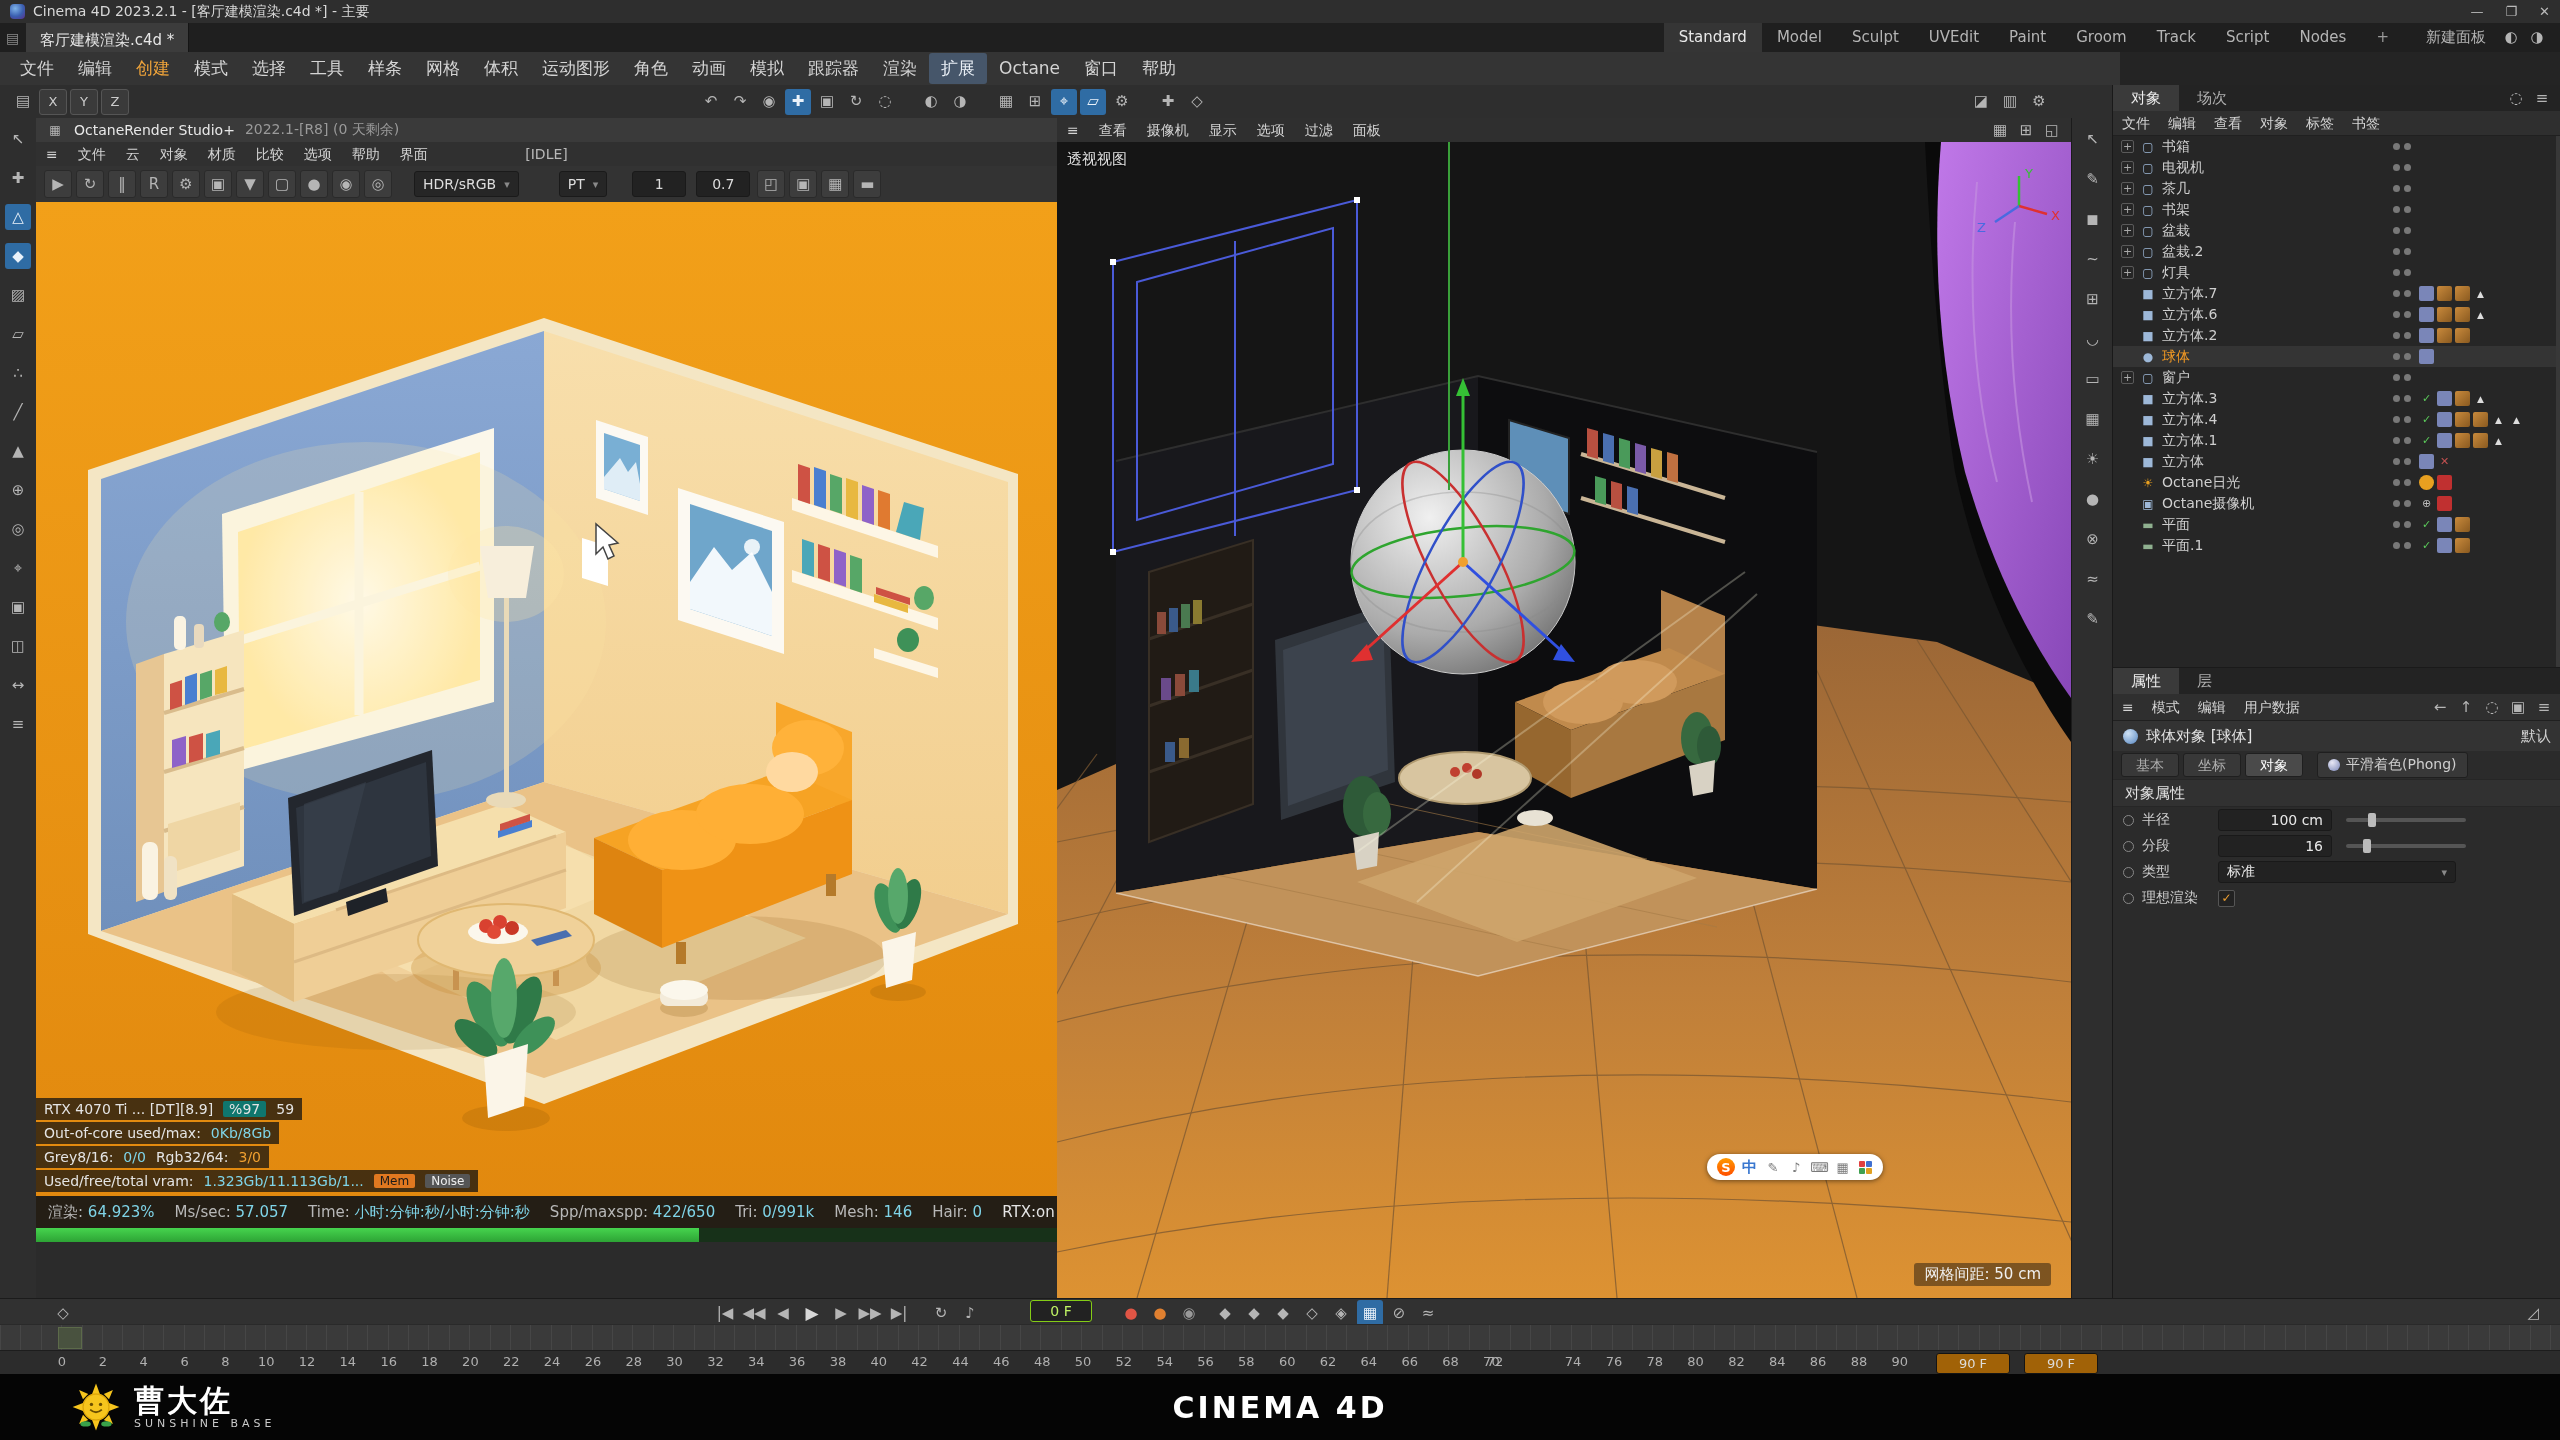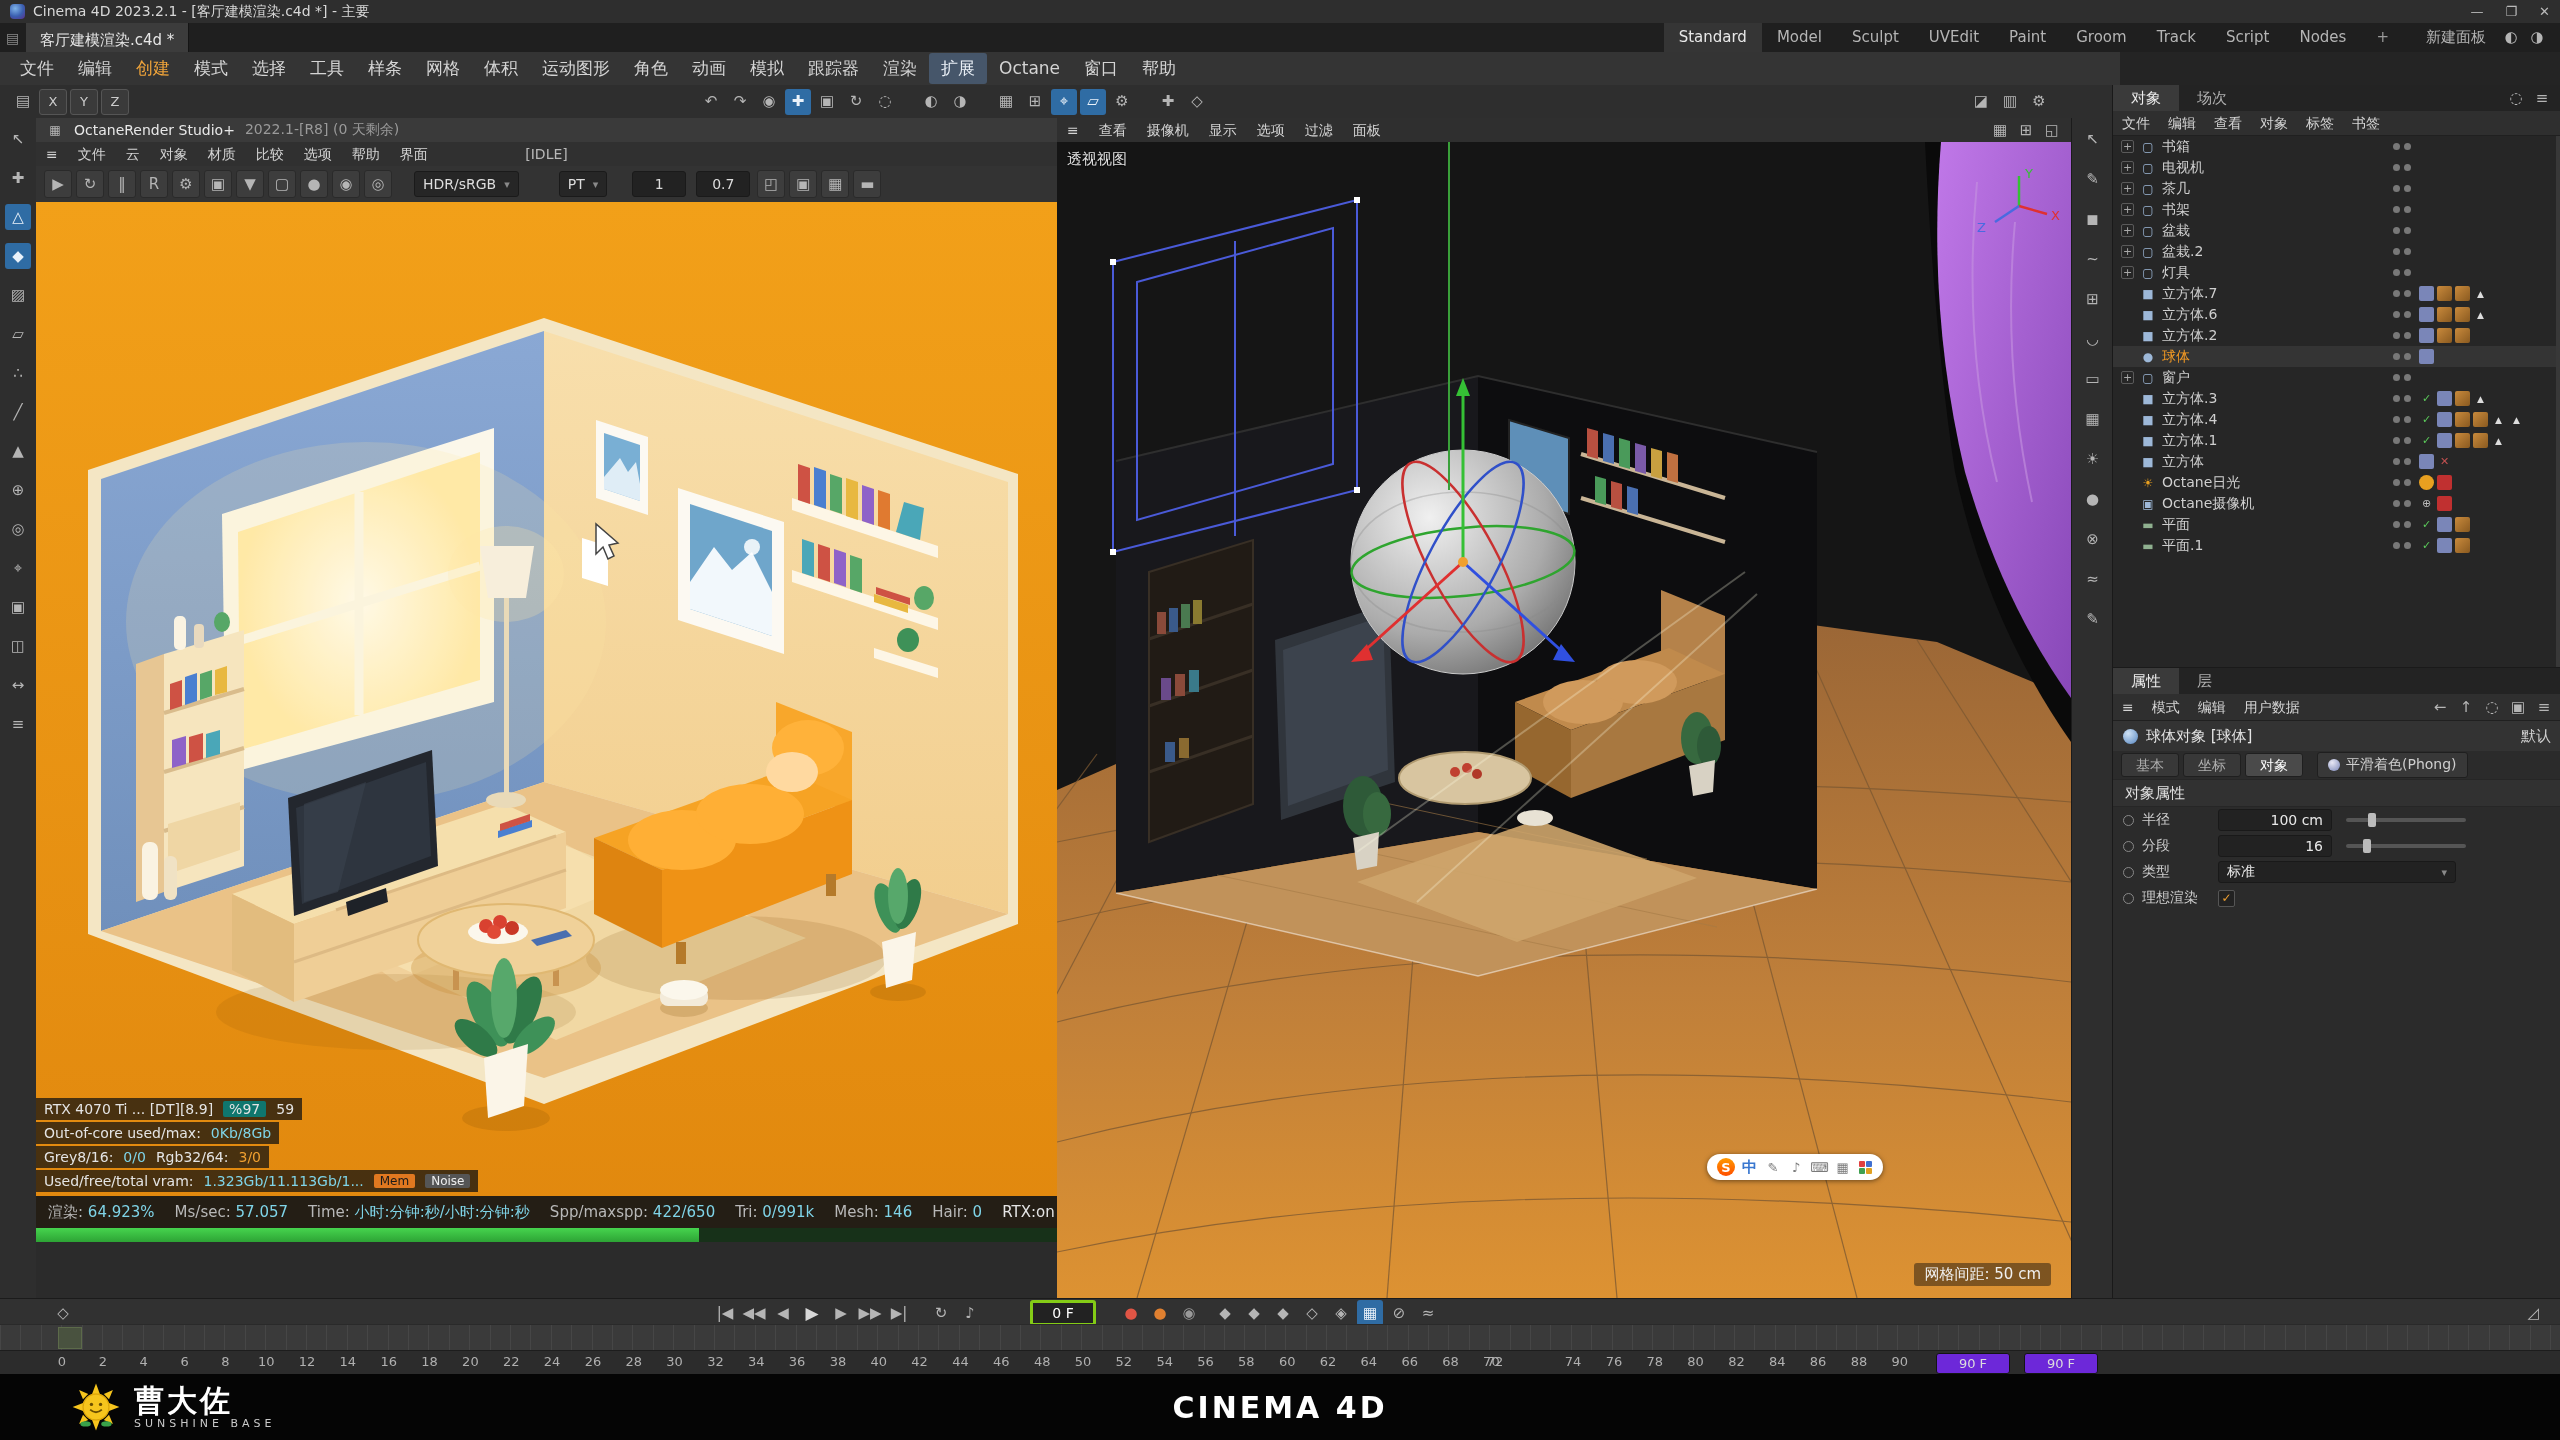--- a/index.html
+++ b/index.html
@@ -144,32 +144,32 @@
   .aselect .arr{color:#8a8a8a;font-size:11px;}
   .acheck{width:15px;height:15px;background:#222;border:1px solid #555;border-radius:2px;margin-right:8px;
           display:inline-flex;align-items:center;justify-content:center;color:transparent;font-size:12px;}
   .acheck.checked{color:#f0a030;}
   .acheck.checked::after{content:"✓";}
   
   .tl-toolbar{left:0;top:1298px;right:0;height:26px;background:#313131;border-top:1px solid #1b1b1b;}
   .tl-toolbar > span, .tl-toolbar > div{position:absolute;top:1px;}
   .tlg{display:flex;gap:3px;}
   #tl-play{left:712px;} #tl-loop{left:928px;} #tl-rec{left:1118px;} #tl-keys{left:1212px;}
-  .tl-frame{left:1030px;width:60px;height:20px;top:3px;background:#222;border:3px solid #84cc16;border-radius:3px;
-            display:flex;align-items:center;justify-content:center;font-size:14px;color:#ffffff;position:absolute;}
+  .tl-frame{left:1030px;width:60px;height:20px;top:3px;background:#222;border:1px solid #84cc16;border-radius:3px;
+            display:flex;align-items:center;justify-content:center;font-size:14px;color:#bef264;position:absolute;}
   .tl-marker{left:50px;color:#b5b5b5;}
   .tl-expand{right:14px;position:absolute;color:#b5b5b5;}
   [data-name="record-red-icon"]{color:#e05545;} [data-name="autokey-icon"]{color:#e08030;}
   [data-name="record-gray-icon"]{color:#999;} [data-name="play-icon"]{color:#d8d8d8;font-size:17px;}
   .tl-track{left:0;top:1324px;right:0;height:26px;background:#3a3a3a;border-top:1px solid #2a2a2a;
             background-image:repeating-linear-gradient(90deg,#464646 0 1px,transparent 1px 20.4px);}
   .playhead{position:absolute;left:58px;top:2px;bottom:2px;width:22px;background:#49523f;border:1px solid #5c6a4a;}
   .tl-numbers{left:0;top:1350px;right:0;height:24px;background:#2c2c2c;border-top:1px solid #1d1d1d;}
   .rnum{position:absolute;top:3px;transform:translateX(-50%);font-size:13px;color:#b0b0b0;}
-  .endbox{position:absolute;top:2px;width:72px;height:19px;background:#6d28d9;border:1px solid #141414;border-radius:3px;
+  .endbox{position:absolute;top:2px;width:72px;height:19px;background:#a16207;border:1px solid #141414;border-radius:3px;
           display:flex;align-items:center;justify-content:center;font-size:13px;color:#ddd;}
   #endbox1{left:1936px;} #endbox2{left:2024px;}
   
   .footer{left:0;top:1374px;right:0;height:66px;background:#050505;}
   .brandblk{position:absolute;left:70px;top:7px;display:flex;align-items:center;gap:12px;}
   .brandtxt .b1{font-size:30px;font-weight:bold;color:#fff;letter-spacing:3px;line-height:32px;}
   .brandtxt .b2{font-size:11px;color:#c9c9c9;letter-spacing:4px;}
   .centerbrand{position:absolute;left:50%;transform:translateX(-50%);top:16px;color:#fff;font-size:30px;
                font-weight:bold;letter-spacing:3px;}
   .rightbrand{position:absolute;right:40px;top:16px;display:flex;align-items:baseline;gap:6px;}

